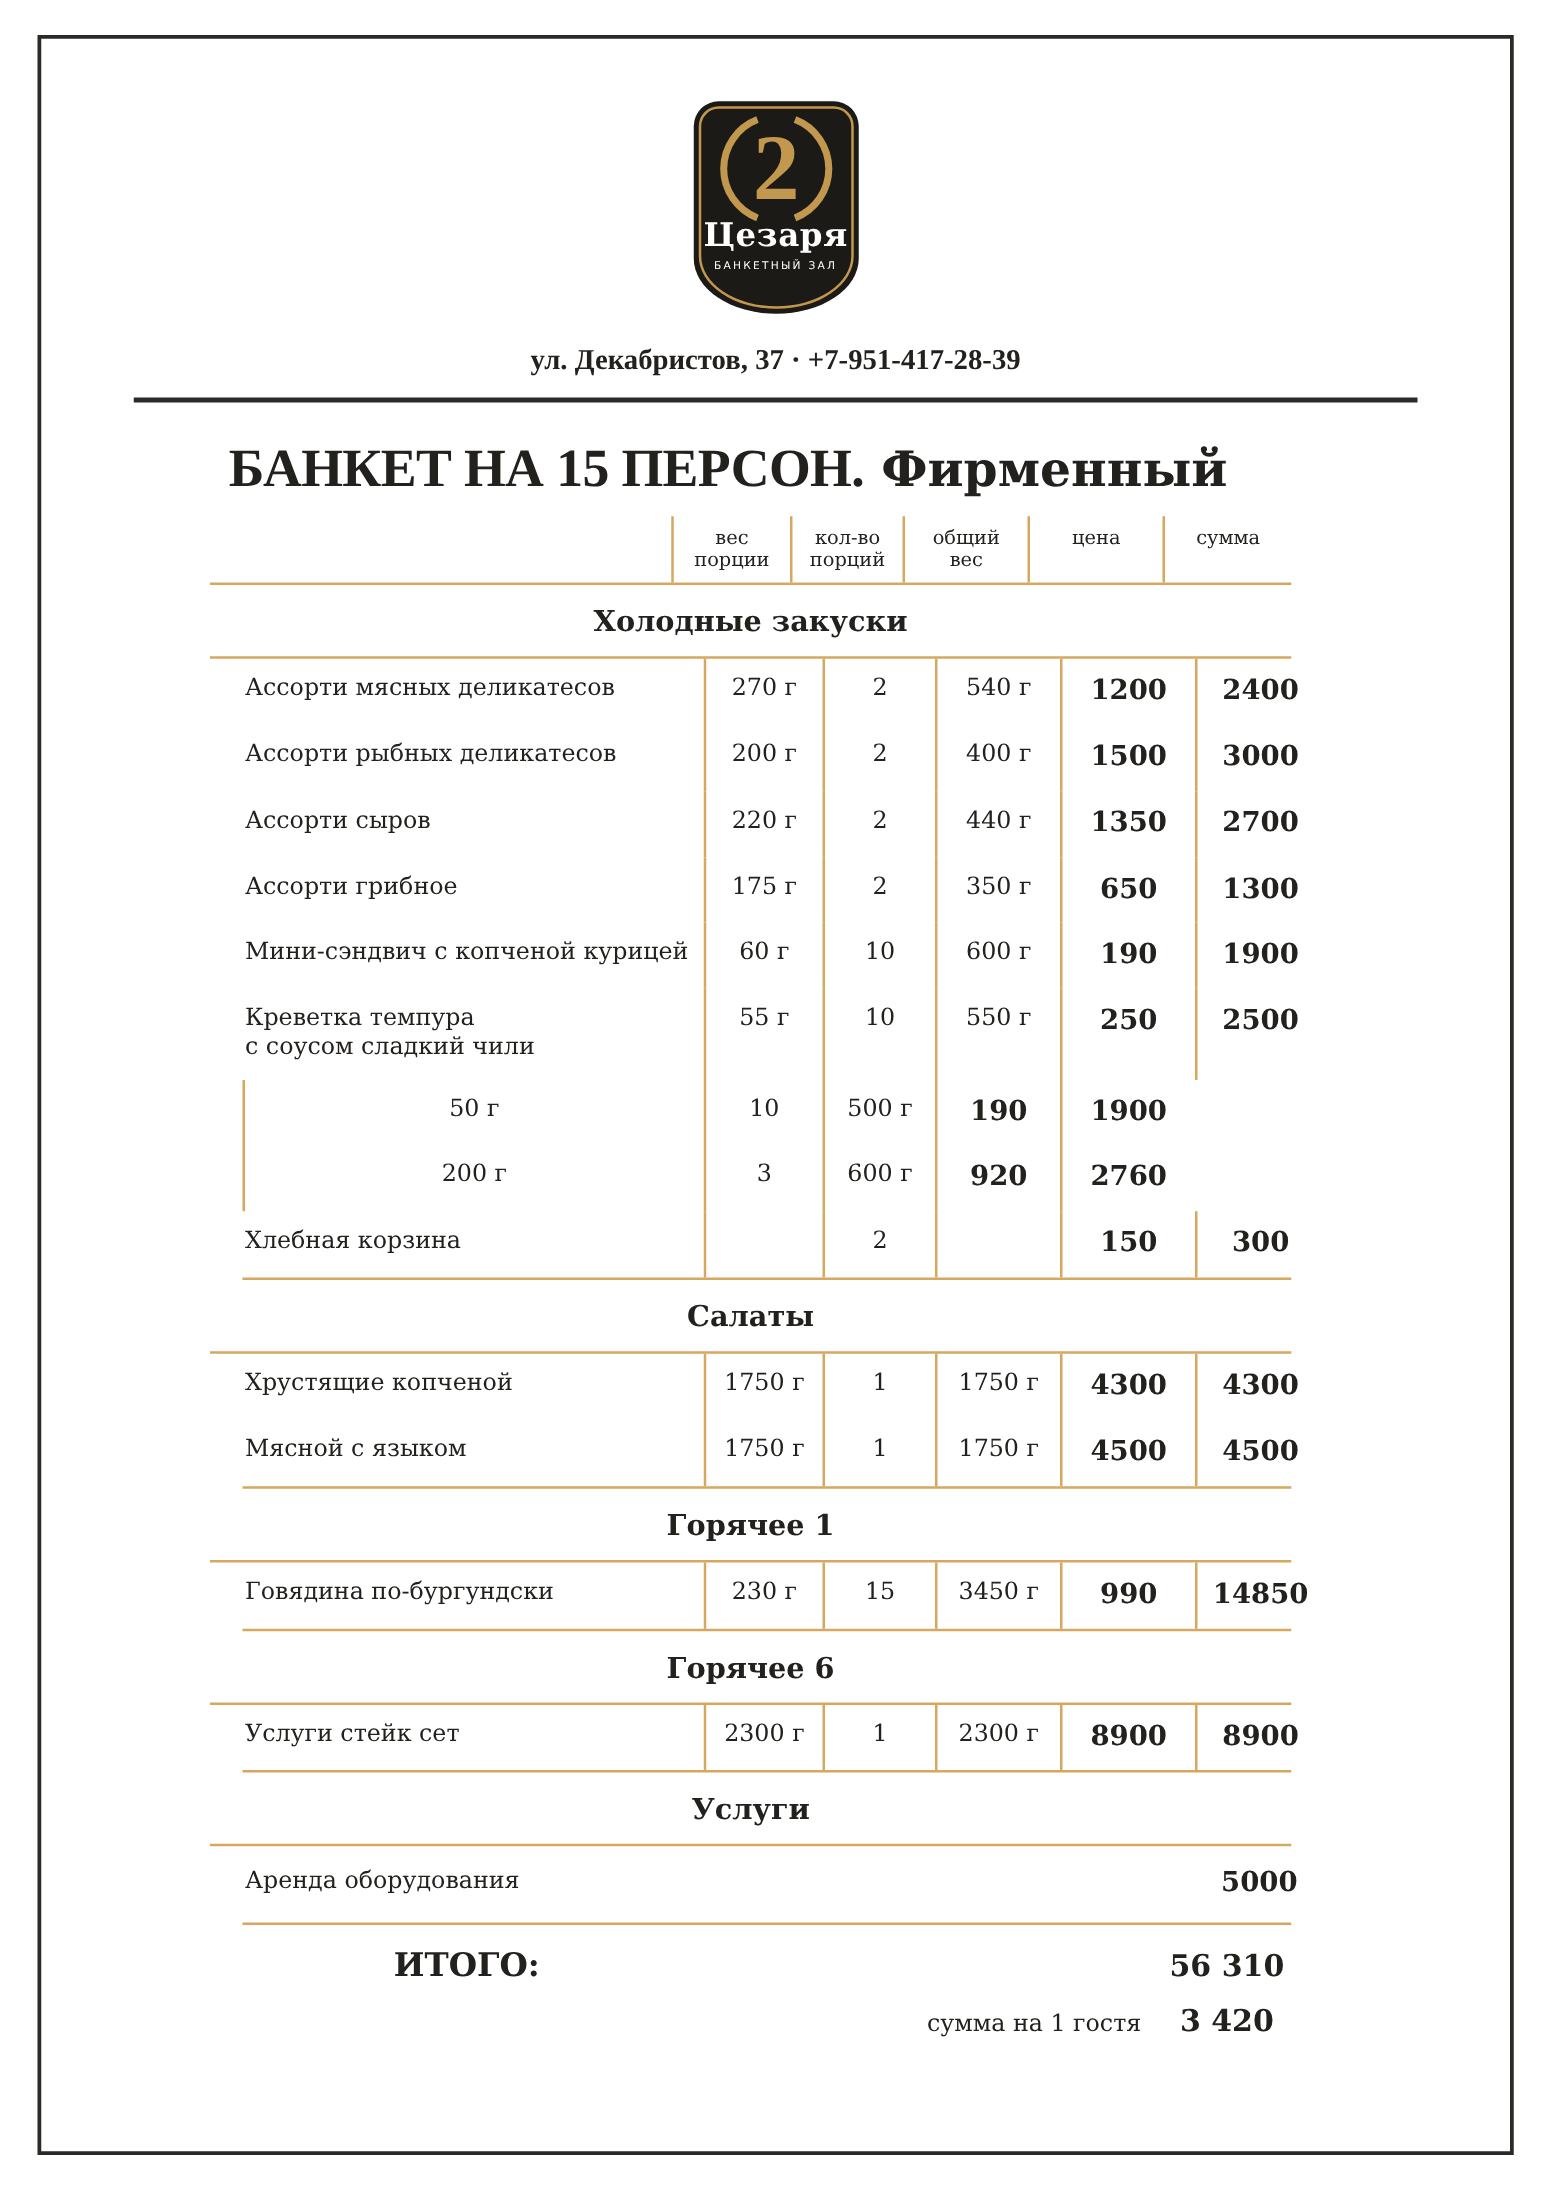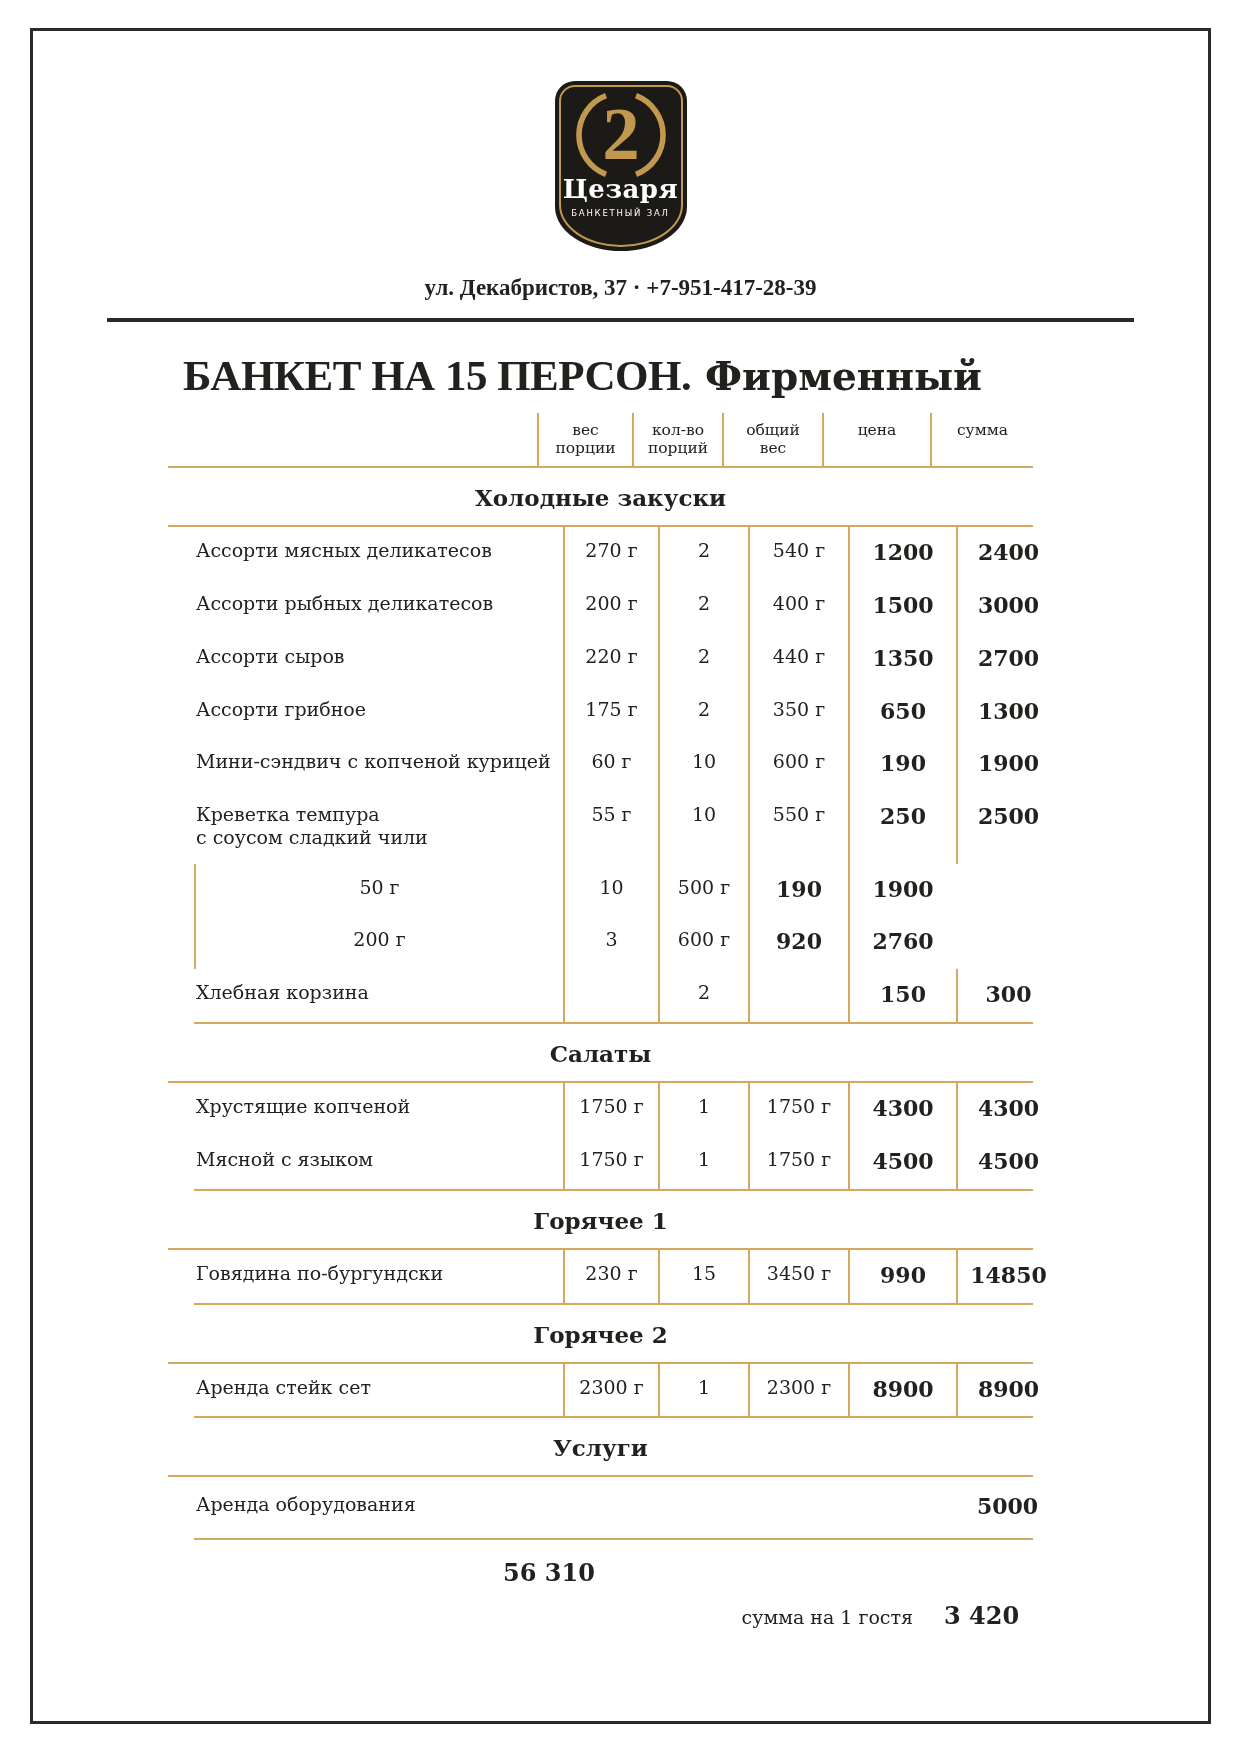--- a/index.html
+++ b/index.html
@@ -222,41 +222,42 @@
         <div class="rows">
           <div class="row grid6">
             <div class="c-name">Говядина по-бургундски</div>
             <div class="c-w">230 г</div>
             <div class="c-q">15</div>
             <div class="c-tw">3450 г</div>
             <div class="c-price">990</div>
             <div class="c-sum">14850</div>
           </div>
         </div>
-        <div class="section-title">Горячее 2</div>
-        <div class="rows">
-          <div class="row grid6">
-            <div class="c-name">Аренда стейк сет</div>
+        <div class="section-title">Горячее 6</div>
+        <div class="rows">
+          <div class="row grid6">
+            <div class="c-name">Услуги стейк сет</div>
             <div class="c-w">2300 г</div>
             <div class="c-q">1</div>
             <div class="c-tw">2300 г</div>
             <div class="c-price">8900</div>
             <div class="c-sum">8900</div>
           </div>
         </div>
         <div class="section-title">Услуги</div>
         <div class="rows plain">
           <div class="prow grid2">
             <div class="c-name">Аренда оборудования</div>
             <div class="c-sum">5000</div>
           </div>
         </div>
       </div>
     <div class="totals">
       <div class="totals-row grid2">
+        <div class="itogo">ИТОГО:</div>
         <div class="tval">56 310</div>
       </div>
       <div class="totals-row grid2">
         <div class="per-guest">сумма на 1 гостя</div>
         <div class="tval">3 420</div>
       </div>
     </div>
   </div>
 
 </div>

